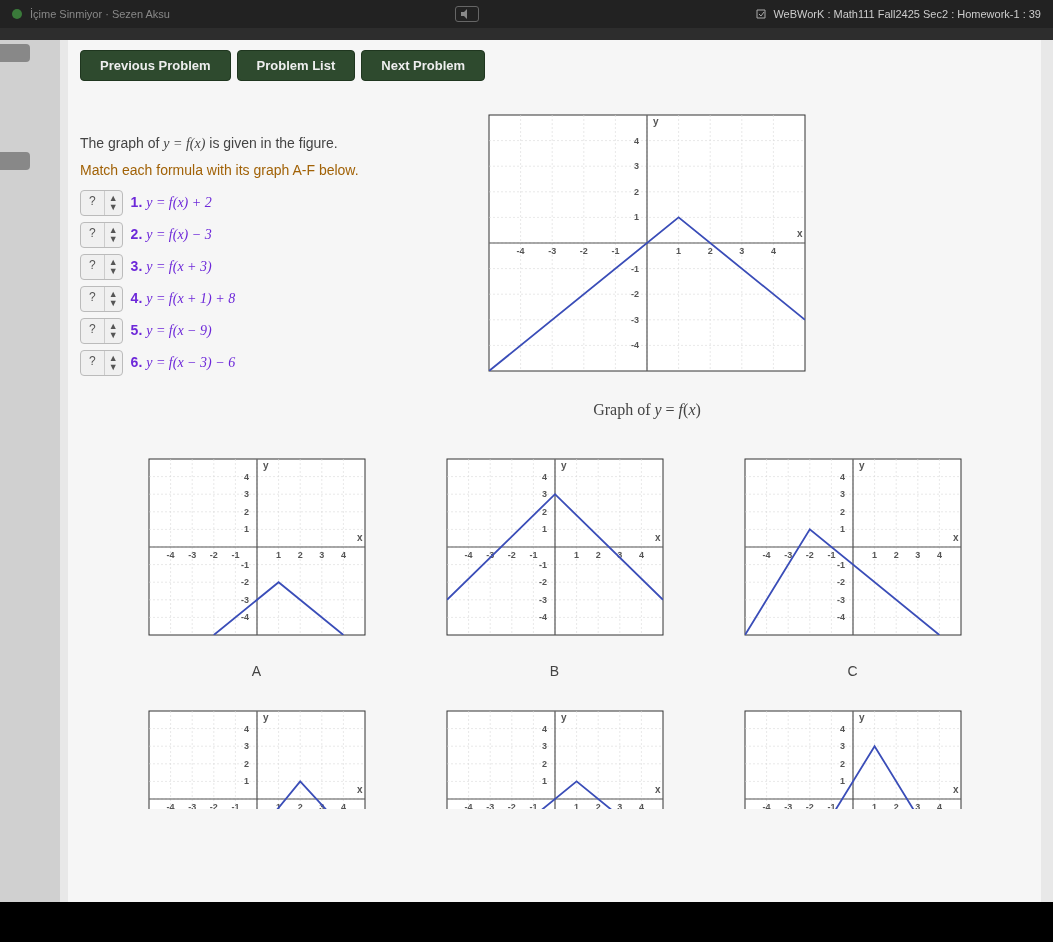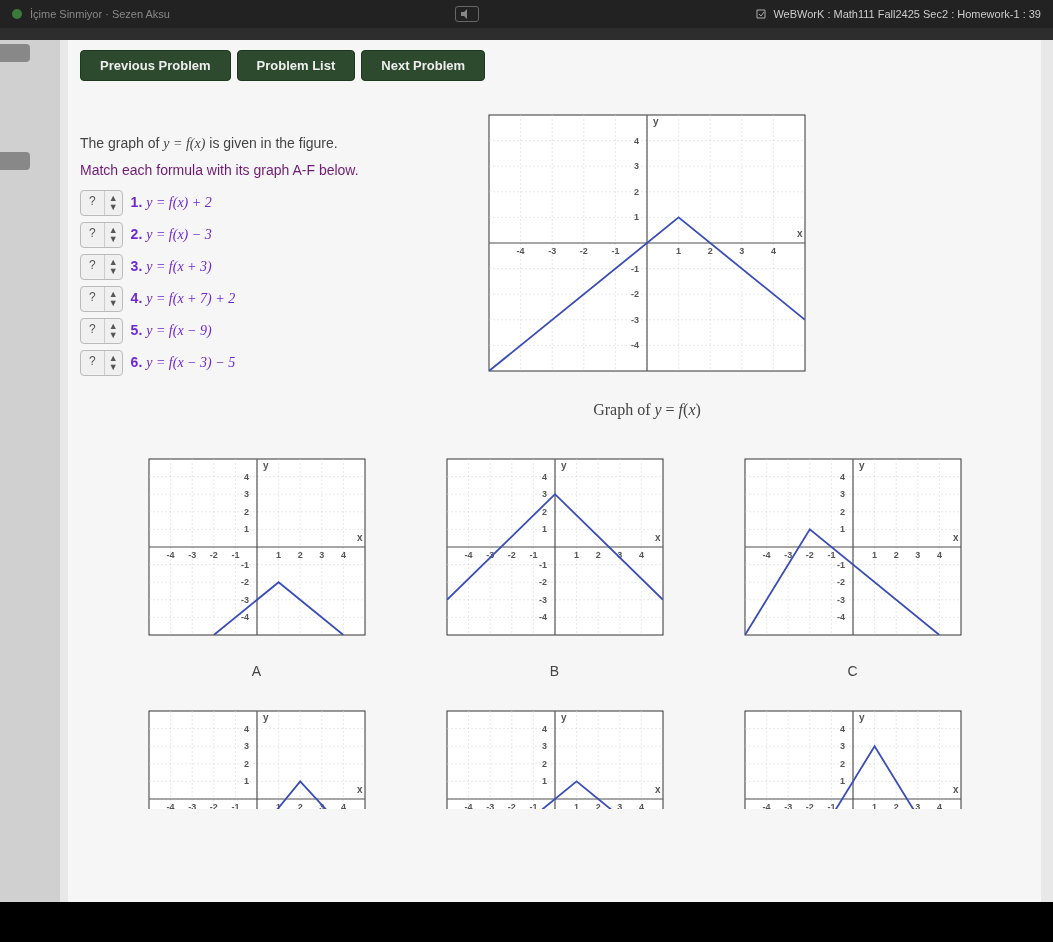--- a/index.html
+++ b/index.html
@@ -11,21 +11,21 @@
 .tabbar{height:12px;background:#2d2d2d}
 .page{background:#e8e8e8;margin:0 0 0 0;padding:0;position:absolute;top:40px;left:0;right:0;bottom:0}
 .sidebar-stub{position:absolute;left:0;top:0;width:60px;height:100%;background:#d0d0d0}
 .sidebar-stub .bar{position:absolute;left:0;width:30px;height:18px;background:#888;border-radius:0 4px 4px 0}
 .content{position:absolute;left:68px;top:0;right:12px;bottom:0;background:#f6f6f6;border-radius:0 0 4px 4px;padding:10px 12px;overflow:hidden}
 .nav-row{display:flex;gap:6px;margin-bottom:12px}
 .nav-btn{background:#2e4a2e;color:#eee;border:1px solid #1f361f;border-radius:4px;padding:7px 19px;font-size:13px;font-weight:600;cursor:pointer}
 .problem{display:flex;gap:27px;align-items:center}
 .left-col{flex:0 0 330px}
 .intro{font-size:14px;color:#444;margin:4px 0 10px}
-.match{font-size:14px;color:#701a75;margin:6px 0 12px}
+.match{font-size:14px;color:#a16207;margin:6px 0 12px}
 .q-row{display:flex;align-items:center;gap:8px;margin:6px 0}
 .sel{display:flex;border:1px solid #bbb;border-radius:4px;background:#f0f0f0;overflow:hidden;font-size:12px}
 .sel .v{padding:3px 8px;border-right:1px solid #ccc;color:#555}
 .sel .s{padding:3px 4px;font-size:9px;line-height:9px;color:#555}
 .q-label{font-size:14px;color:#6d28d9}
 .math-i{font-family:'Times New Roman',serif;font-style:italic}
 .figure{flex:0 0 420px;text-align:center}
 .figure svg{display:block;margin:0 auto}
 .figure-cap{font-size:16px;color:#444;margin-top:8px;font-family:'Times New Roman',serif}
 .grid-row{display:flex;justify-content:center;gap:28px;margin-top:18px}
@@ -102,35 +102,35 @@
                   <span class="v">?</span>
                   <span class="s">▲<br>▼</span>
                 </div>
                 <span class="q-label"><b>3.</b> <span class="math-i">y = f(x + 3)</span></span>
               </div>
               <div class="q-row">
                 <div class="sel">
                   <span class="v">?</span>
                   <span class="s">▲<br>▼</span>
                 </div>
-                <span class="q-label"><b>4.</b> <span class="math-i">y = f(x + 7) + 2</span></span>
+                <span class="q-label"><b>4.</b> <span class="math-i">y = f(x + 1) + 8</span></span>
               </div>
               <div class="q-row">
                 <div class="sel">
                   <span class="v">?</span>
                   <span class="s">▲<br>▼</span>
                 </div>
                 <span class="q-label"><b>5.</b> <span class="math-i">y = f(x − 9)</span></span>
               </div>
               <div class="q-row">
                 <div class="sel">
                   <span class="v">?</span>
                   <span class="s">▲<br>▼</span>
                 </div>
-                <span class="q-label"><b>6.</b> <span class="math-i">y = f(x − 3) − 5</span></span>
+                <span class="q-label"><b>6.</b> <span class="math-i">y = f(x − 3) − 6</span></span>
               </div>
             </div>
         </div>
 
         <div class="figure">
           <svg id="svg-main" width="360" height="300">
               <rect x="22" y="22" width="316" height="256" fill="#fff" stroke="#333" stroke-width="1"></rect>
               <line x1="53.6" y1="22" x2="53.6" y2="278" stroke="#d8d8d8" stroke-width="0.6" stroke-dasharray="2 2"></line>
               <line x1="85.2" y1="22" x2="85.2" y2="278" stroke="#d8d8d8" stroke-width="0.6" stroke-dasharray="2 2"></line>
               <line x1="116.8" y1="22" x2="116.8" y2="278" stroke="#d8d8d8" stroke-width="0.6" stroke-dasharray="2 2"></line>

